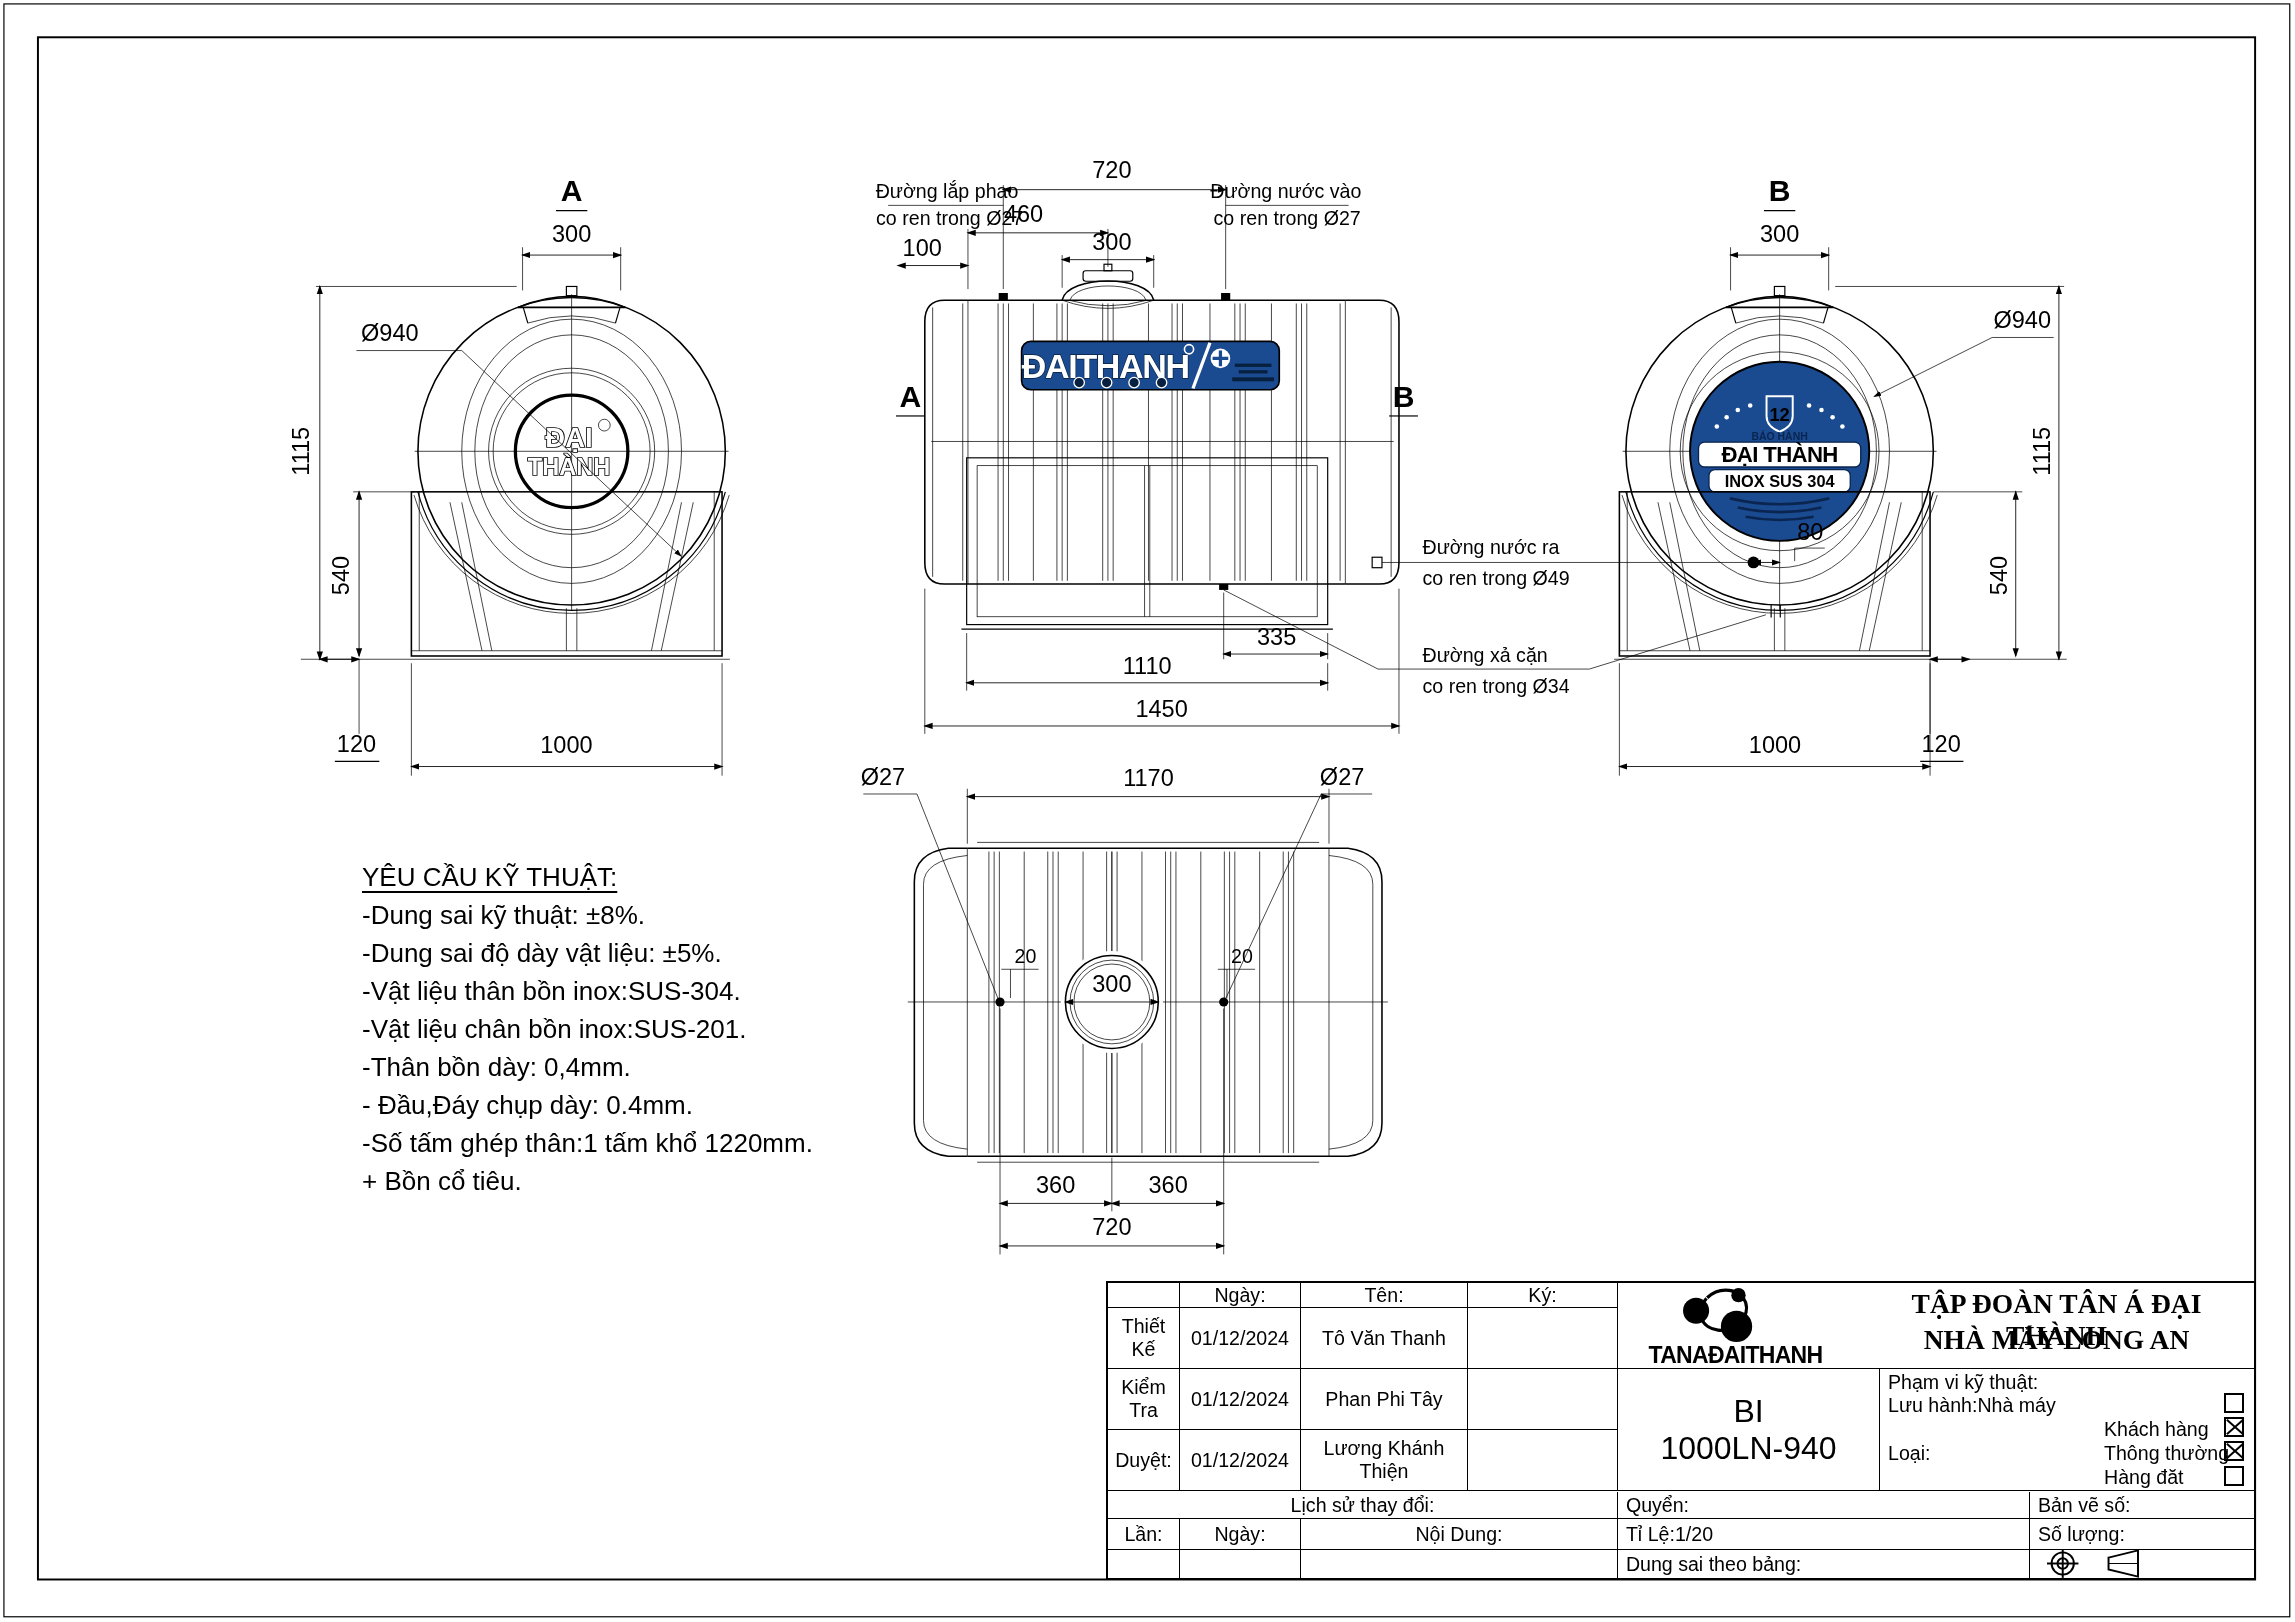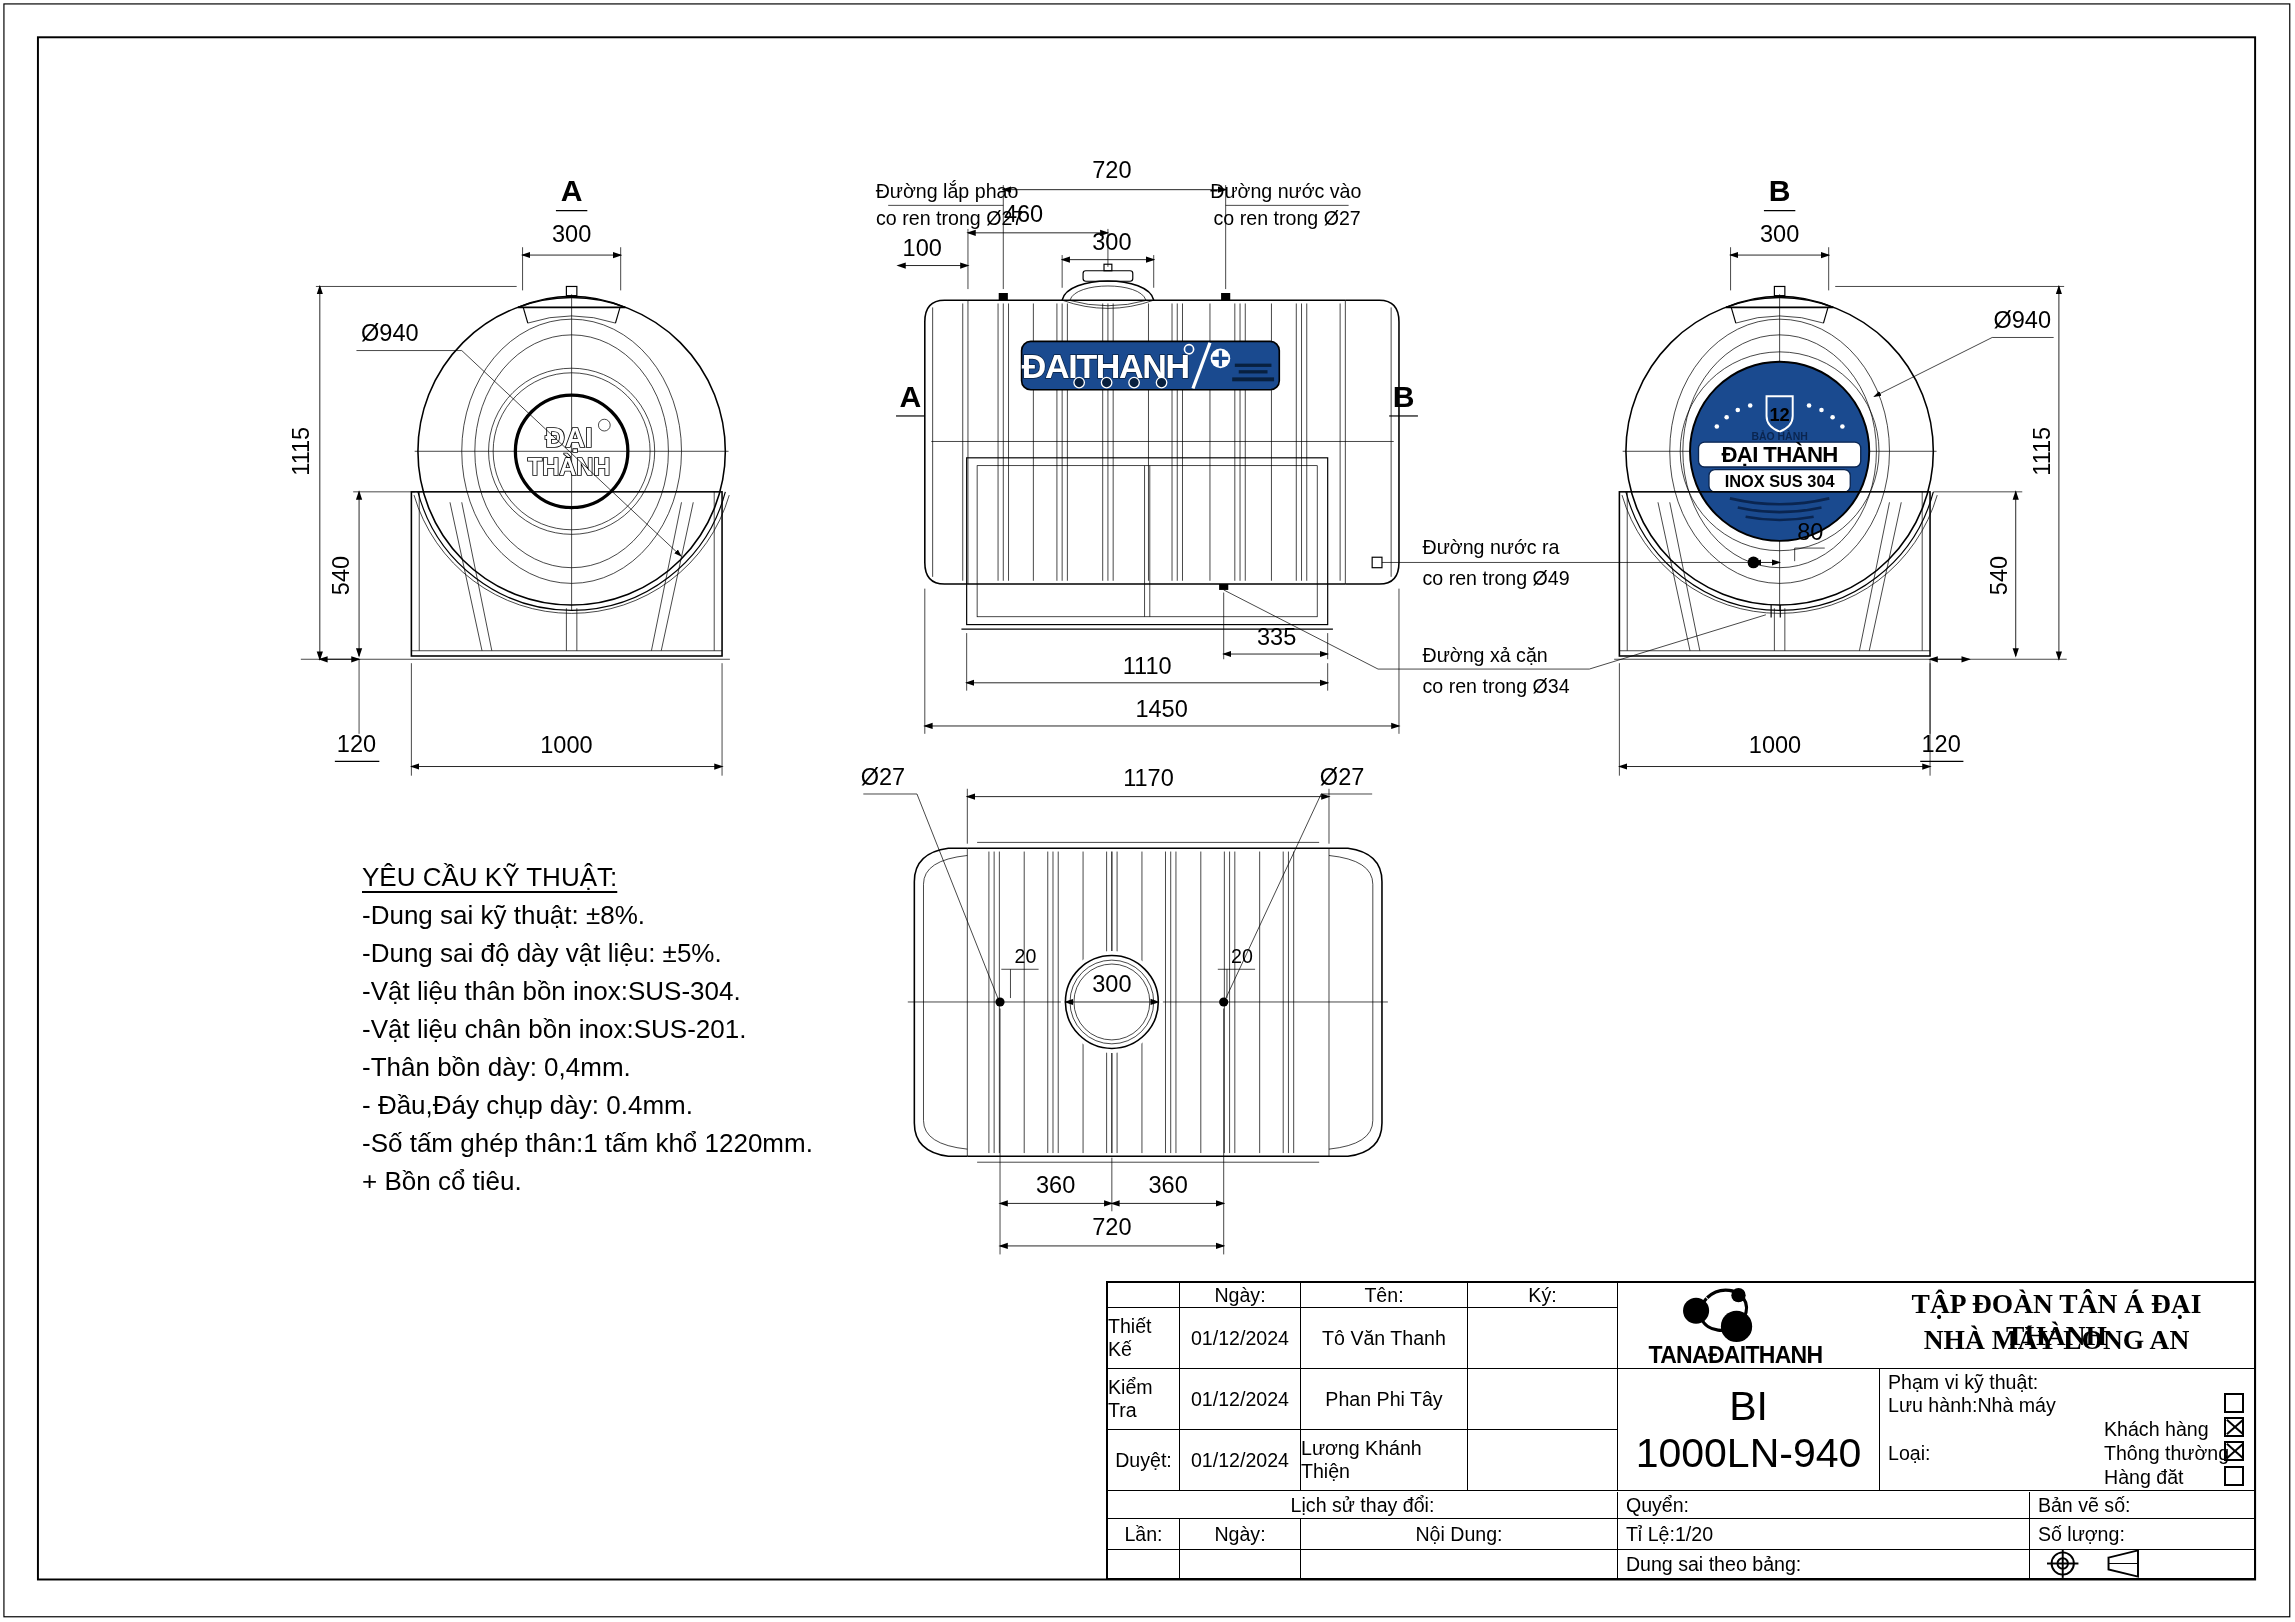--- a/index.html
+++ b/index.html
@@ -18,21 +18,21 @@
   .outline-txt{fill:#fff;stroke:#000;stroke-width:2.6;paint-order:stroke;font-weight:bold}
   .banner-txt{fill:#fff;stroke:#08203f;stroke-width:2;paint-order:stroke;font-weight:bold;letter-spacing:-2px}
   .navy{fill:#0a2550}
   
   .tech{position:absolute;left:362px;top:858px;width:641px;font-size:26px;line-height:38px;z-index:3;}
   .tech .hd{text-decoration:underline;text-underline-offset:4.6px;}
   
   .tb{position:absolute;left:1106px;top:1281px;width:1150px;height:299px;border:2.6px solid #000;
       box-sizing:border-box;z-index:3;font-size:19.6px;}
   .cell{position:absolute;box-sizing:border-box;border-right:1.3px solid #000;border-bottom:1.3px solid #000;
-        display:flex;align-items:center;justify-content:center;overflow:hidden;}
+        display:flex;align-items:center;justify-content:center;text-align:center;overflow:hidden;}
   .cell.lft{justify-content:flex-start;padding-left:7.9px;text-align:left;}
   .noR{border-right:none}.noB{border-bottom:none}
   .chk{position:absolute;width:19.6px;height:19.6px;border:2px solid #000;box-sizing:border-box;}
   .chk .d1,.chk .d2{position:absolute;left:-2px;top:6.5px;width:22px;height:2px;background:#000;}
   .chk .d1{transform:rotate(42deg)}.chk .d2{transform:rotate(-42deg)}
   .pv-line{position:absolute;white-space:nowrap;}
   .serifb{font-family:"Liberation Serif",serif;font-weight:bold;}
 </style>
 </head>
 <body>
@@ -473,21 +473,21 @@
   <svg style="position:absolute;left:563px;top:2.6px" width="118" height="60" viewBox="0 0 180 92">
     <path d="M55,18 A36,30 -20 1 1 54,19" fill="none" stroke="#000" stroke-width="5"></path>
     <circle cx="38" cy="38" r="20" fill="#000"></circle>
     <circle cx="103" cy="14" r="11" fill="#000"></circle>
     <circle cx="100" cy="62" r="24" fill="#000"></circle>
   </svg>
   <div style="position:absolute;left:523px;top:59px;width:209px;text-align:center;font-weight:bold;font-size:23px;letter-spacing:-0.7px">TANAĐAITHANH</div>
   <div class="serifb" style="position:absolute;left:752px;top:5.2px;width:393px;text-align:center;font-size:27.5px">TẬP ĐOÀN TÂN Á ĐẠI THÀNH</div>
   <div class="serifb" style="position:absolute;left:752px;top:41px;width:393px;text-align:center;font-size:27.5px">NHÀ MÁY LONG AN</div>
 
-  <div class="cell" style="left:510px;top:86px;width:262px;height:122px;flex-direction:column;font-size:41px">
+  <div class="cell" style="left:510px;top:86px;width:262px;height:122px;flex-direction:column;font-size:32px">
     <div>BI</div>
     <div>1000LN-940</div>
   </div>
 
   <div class="cell noR" style="left:772px;top:86px;width:375px;height:122px"></div>
   <div class="pv-line" style="left:780px;top:88px">Phạm vi kỹ thuật:</div>
   <div class="pv-line" style="left:780px;top:111px">Lưu hành:Nhà máy</div>
   <div class="pv-line" style="left:996px;top:135px">Khách hàng</div>
   <div class="pv-line" style="left:780px;top:159px">Loại:</div>
   <div class="pv-line" style="left:996px;top:159px">Thông thường</div>

